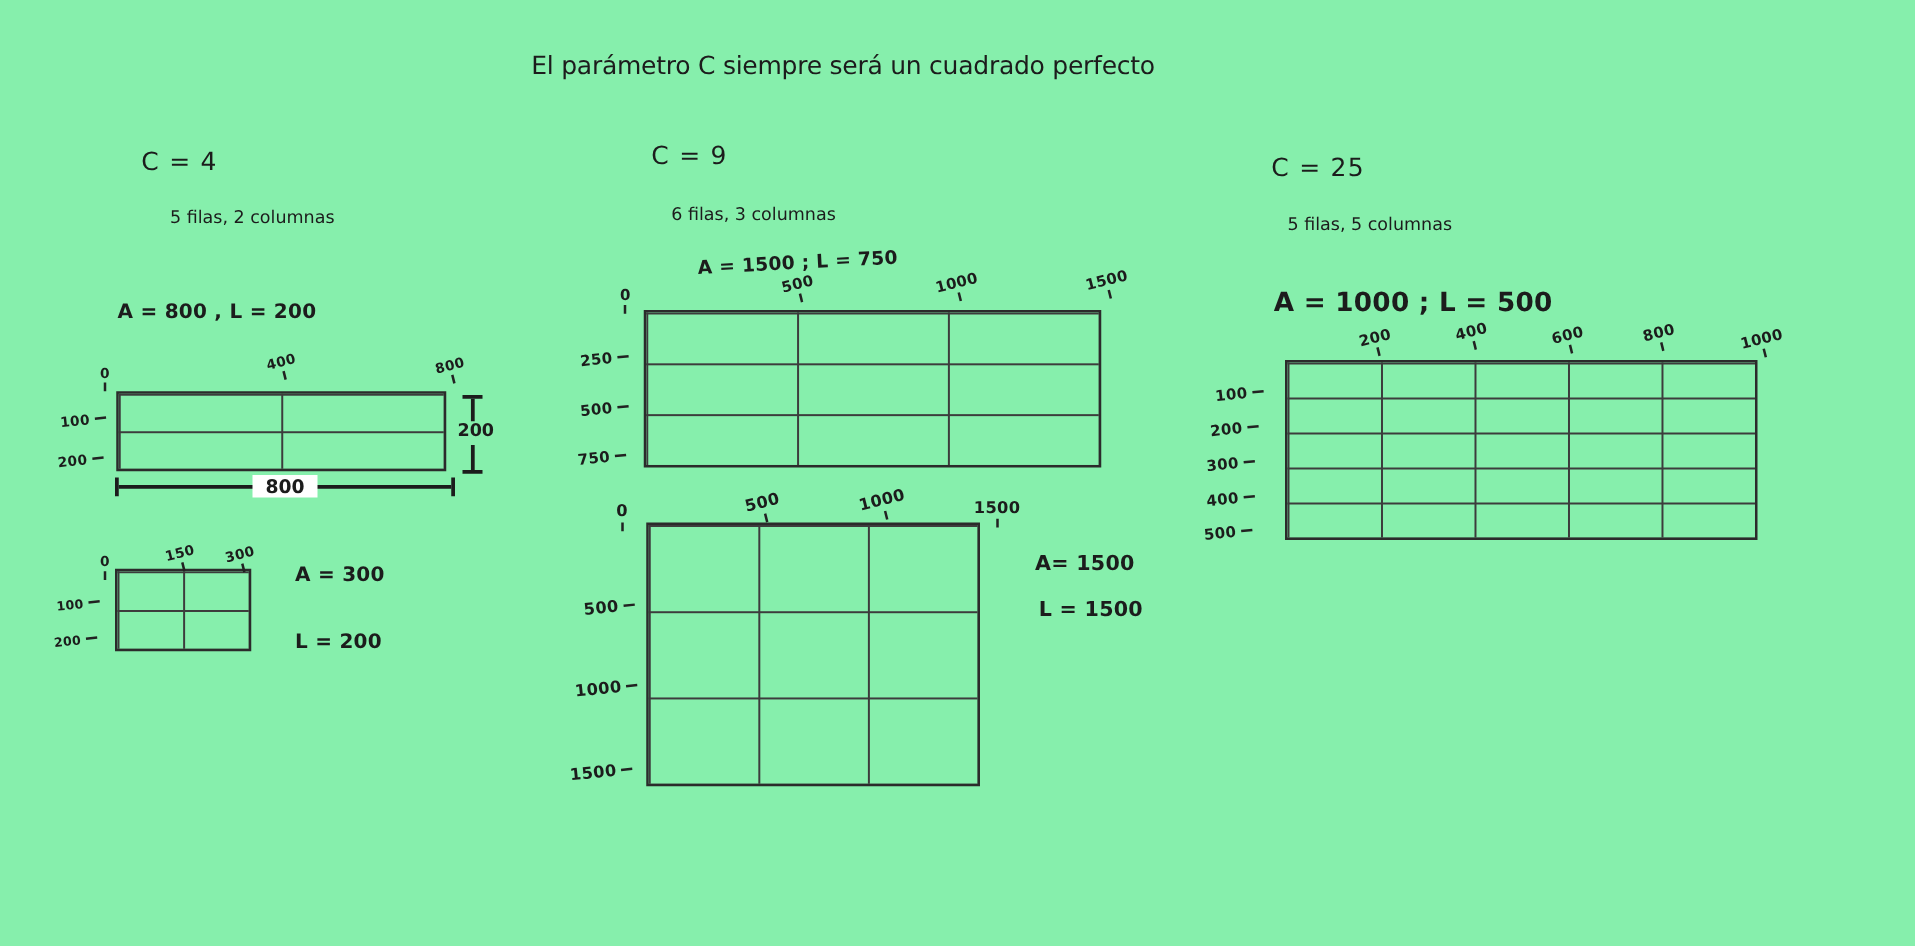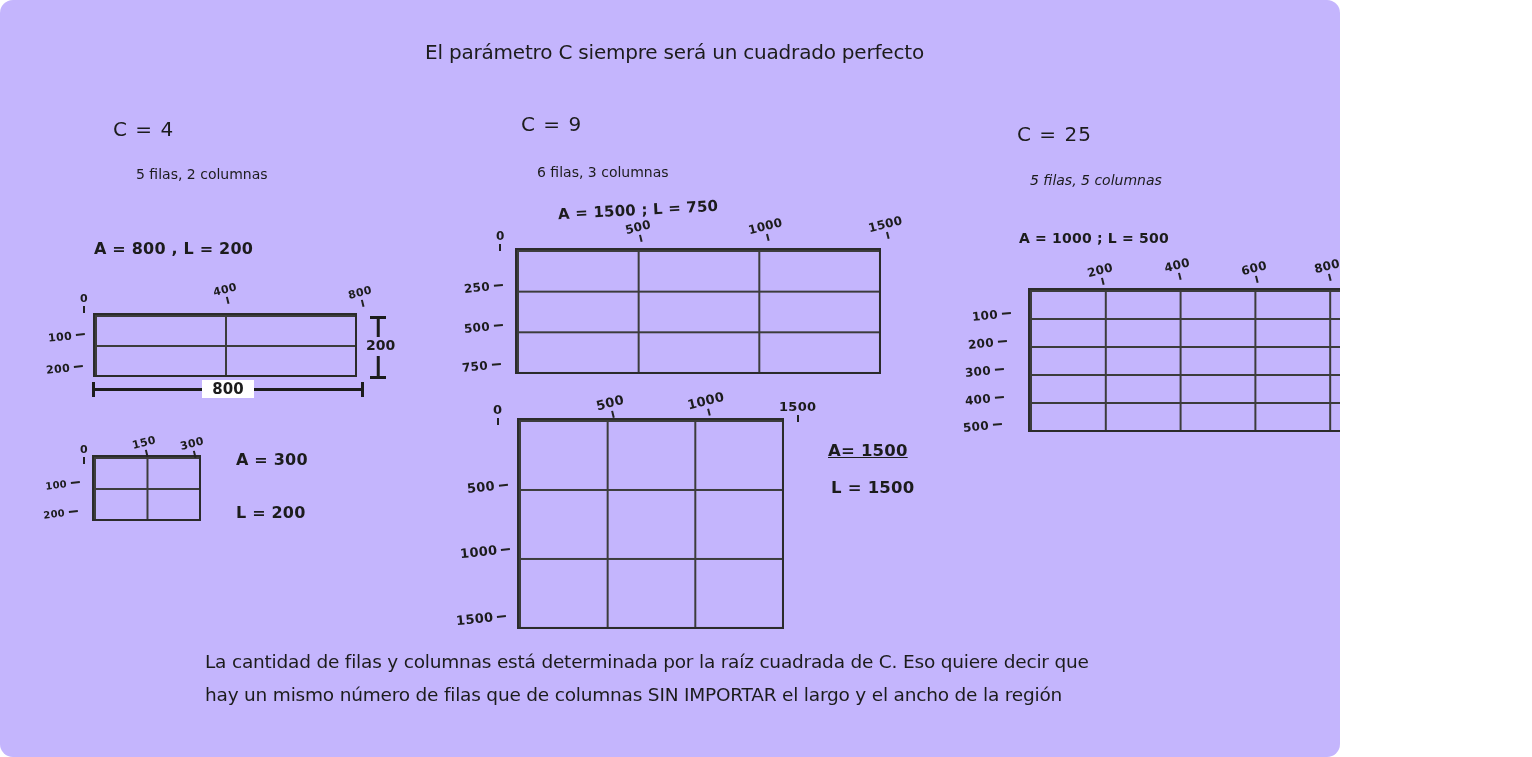--- a/index.html
+++ b/index.html
@@ -1,18 +1,18 @@
 <!DOCTYPE html>
 <html><head>
 <meta charset="utf-8">
 <style>
   html,body { margin:0; padding:0; background:#fff; }
   .canvas {
-    position:relative; width:1340px; height:757px; background:#c4b5fd;
-    font-family:"DejaVu Sans", sans-serif; color:#1c1c1c; overflow:hidden;border-radius:13px;
+    position:relative; width:1532px; height:757px; background:#86efac;
+    font-family:"DejaVu Sans", sans-serif; color:#1c1c1c; overflow:hidden;
   }
   .abs { position:absolute; white-space:nowrap; }
   .title { font-size:20px; letter-spacing:-0.2px; }
   .chead { font-size:20px; letter-spacing:1px; }
   .dims  { font-size:14px; }
   .params { font-weight:700; letter-spacing:0.2px; }
   .footer { position:absolute; left:205px; top:645px; font-size:18.5px; line-height:33px; letter-spacing:-0.2px; }
 
   
   .grid {
@@ -96,37 +96,33 @@
   <span class="tk tkl abs" style="left:462px; top:359px; width:38px;">750</span>
 
   <div class="grid" style="left:517px; top:418px; width:263px; height:207px; --c:3; --r:3;"></div>
   <span class="tk tkt abs" style="left:493px; top:402px; font-size:13px;">0</span>
   <span class="tk tkt rot abs" style="left:597px; top:395px; font-size:13px;">500</span>
   <span class="tk tkt rot abs" style="left:688px; top:393px; font-size:13px;">1000</span>
   <span class="tk tkt abs" style="left:779px; top:399px; font-size:13px;">1500</span>
   <span class="tk tkl abs" style="left:464px; top:479px; width:44px; font-size:13px;">500</span>
   <span class="tk tkl abs" style="left:460px; top:544px; width:44px; font-size:13px;">1000</span>
   <span class="tk tkl abs" style="left:456px; top:611px; width:44px; font-size:13px;">1500</span>
-  <div class="abs params" style="left:828px; top:441px; font-size:16.5px;text-decoration:underline;">A= 1500</div>
+  <div class="abs params" style="left:828px; top:441px; font-size:16.5px;">A= 1500</div>
   <div class="abs params" style="left:831px; top:478px; font-size:16.5px;">L = 1500</div>
 
   <div class="abs chead" style="left:1017px; top:122px;">C = 25</div>
-  <div class="abs dims" style="left:1030px; top:172px;font-style:italic;">5 filas, 5 columnas</div>
-  <div class="abs params" style="left:1019px; top:230px; font-size:14px;">A = 1000  ;   L = 500</div>
+  <div class="abs dims" style="left:1030px; top:172px;">5 filas, 5 columnas</div>
+  <div class="abs params" style="left:1019px; top:230px; font-size:21px;">A = 1000  ;   L = 500</div>
 
   <div class="grid" style="left:1028px; top:288px; width:374px; height:140px; --c:5; --r:5;"></div>
   <span class="tk tkt rot abs" style="left:1088px; top:263px;">200</span>
   <span class="tk tkt rot abs" style="left:1165px; top:258px;">400</span>
   <span class="tk tkt rot abs" style="left:1242px; top:261px;">600</span>
   <span class="tk tkt rot abs" style="left:1315px; top:259px;">800</span>
   <span class="tk tkt rot abs" style="left:1393px; top:264px;">1000</span>
   <span class="tk tkl abs" style="left:972px; top:308px; width:38px;">100</span>
   <span class="tk tkl abs" style="left:968px; top:336px; width:38px;">200</span>
   <span class="tk tkl abs" style="left:965px; top:364px; width:38px;">300</span>
   <span class="tk tkl abs" style="left:965px; top:392px; width:38px;">400</span>
   <span class="tk tkl abs" style="left:963px; top:419px; width:38px;">500</span>
 
-  <div class="footer">
-    <div>La cantidad de filas y columnas está determinada por la raíz cuadrada de C. Eso quiere decir que</div>
-    <div>hay un mismo número de filas que de columnas SIN IMPORTAR el largo y el ancho de la región</div>
-  </div>
 
 </div>
 
 </body></html>

